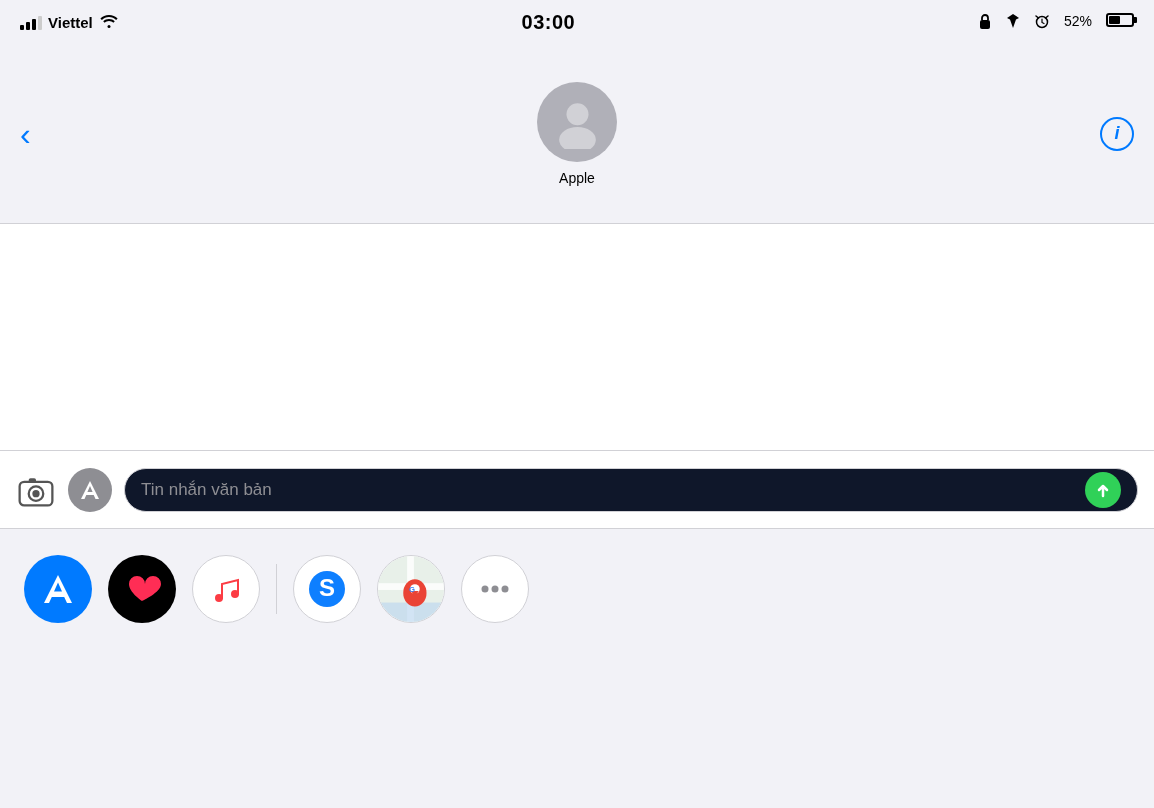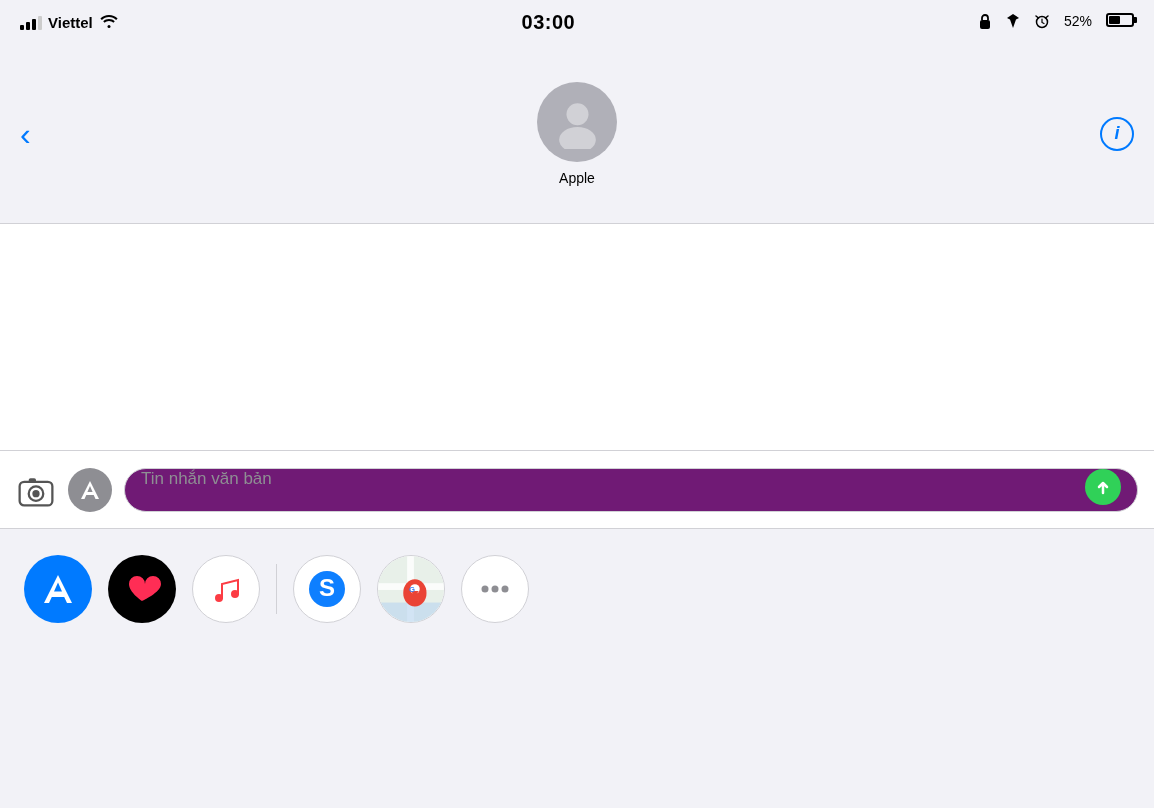--- a/index.html
+++ b/index.html
@@ -218,25 +218,25 @@
       background: #8e8e93;
       border-radius: 50%;
       display: flex;
       align-items: center;
       justify-content: center;
     }
 
     .text-input-container {
       flex: 1;
       height: 44px;
-      background: #701a75;
+      background: #0f172a;
       border-radius: 22px;
       border: 1px solid #d1d1d6;
       display: flex;
-      align-items: flex-start;
+      align-items: center;
       padding: 0 16px;
       gap: 8px;
     }
 
     .text-input-placeholder {
       flex: 1;
       font-size: 17px;
       color: #8e8e93;
     }
 

